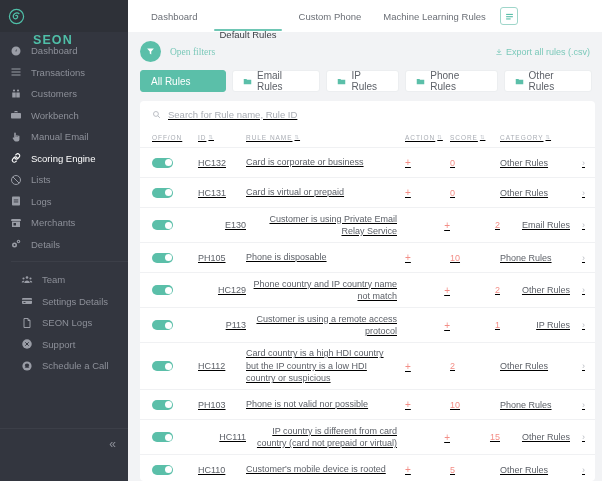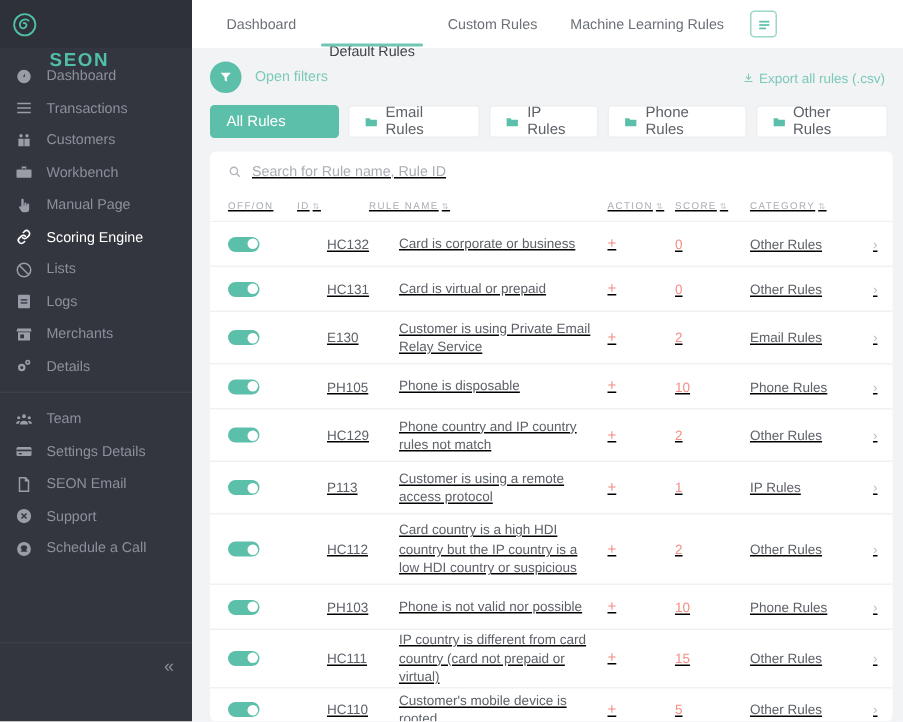--- a/index.html
+++ b/index.html
@@ -23,21 +23,21 @@
     height: 32px; display: flex; align-items: center;
     padding-left: 8px; gap: 8px;
     background: #2e3138;
     flex: none;
   }
   .brand-logo { width: 17px; height: 17px; flex: none; }
   .brand-name {
     color: #4fbfa8; font-size: 12.5px; letter-spacing: 1.1px; font-weight: 700; margin-top: 48px;
   }
   .nav-group { padding-top: 8px; }
-  .nav-group.lower { border-top: 1px solid #3c3f48; margin-top: 6px; padding-top: 7px; }
+  .nav-group.lower { border-top: 1px solid #3c3f48; margin-top: 6px; padding-top: 7px; margin-left: 11px; }
   .nav-item {
     height: 21.5px; display: flex; align-items: center;
     gap: 9px; padding-left: 9px; cursor: pointer;
   }
   .nav-item .ico {
     width: 13px; height: 13px; flex: none;
     display: flex; align-items: center; justify-content: center;
     color: #9a9da6;
   }
   .nav-item .ico svg { width: 12px; height: 12px; display: block; }
@@ -86,21 +86,21 @@
     display: flex; align-items: center;
     padding: 9px 10px 0 12px; flex: none;
   }
   .funnel {
     width: 21px; height: 21px; border-radius: 50%;
     background: #5bbfa9; display: flex; align-items: center; justify-content: center;
     cursor: pointer; flex: none;
   }
   .funnel svg { width: 9px; height: 9px; color: #fff; }
   .open-filters {
-    margin-left: 9px; font-size: 9.5px; color: #7cc9ba; cursor: pointer;
+    margin-left: 9px; font-size: 9.5px; color: #7cc9ba; cursor: pointer; font-family: Liberation Serif, serif;
   }
   .filler { flex: 1; }
   .export-link {
     display: flex; align-items: center; gap: 3px;
     font-size: 9px; color: #7cc9ba; cursor: pointer; padding-right: 2px;
   }
   .export-link svg { width: 8px; height: 8px; }
 
   
   .pills { display: flex; gap: 6px; padding: 8px 10px 0 12px; flex: none; }
@@ -152,31 +152,31 @@
   .c-cat    { width: 70px; flex: none; }
   .c-arrow  { width: 18px; flex: none; }
 
   .tbody { flex: 1; overflow: hidden; }
   .trow {
     display: flex; align-items: center;
     padding: 0 7px 0 12px;
     border-top: 1px solid #f0f1f3;
     min-height: 30px; cursor: pointer;
   }
-  .trow.tall { min-height: 35px; }
+  .trow.tall { min-height: 35px; text-align: right; }
   .trow.xtall { min-height: 47px; }
   .toggle {
     width: 21px; height: 10px; border-radius: 6px; background: #5bbfa9;
     position: relative; cursor: pointer;
   }
   .toggle::after {
     content: ""; position: absolute; top: 1.5px; right: 1.5px;
     width: 7px; height: 7px; border-radius: 50%; background: #ffffff;
   }
-  .cell-id   { font-size: 9px; color: #5d6168; margin-left: 20px; }
+  .cell-id   { font-size: 9px; color: #5d6168; }
   .cell-name { font-size: 9px; color: #5d6168; line-height: 12.5px; }
   .cell-action { font-size: 10px; color: #f38e87; }
   .cell-score  { font-size: 9px; color: #f38e87; }
   .cell-cat    { font-size: 9px; color: #5d6168; }
   .chev { color: #b9bdc3; font-size: 9px; display: flex; justify-content: flex-end; padding-right: 3px;}
 </style>
 </head>
 <body>
 
 <div class="app">
@@ -229,21 +229,21 @@
             </svg>
           </span>
         <span class="nav-label">Workbench</span>
       </div>
       <div class="nav-item">
         <span class="ico">
             <svg viewBox="0 0 24 24" fill="currentColor">
               <path d="M10 3a1.6 1.6 0 0 1 1.6 1.6V12h.9V9.5a1.4 1.4 0 0 1 2.8 0V12h.8v-1.4a1.4 1.4 0 0 1 2.8 0V17a4 4 0 0 1-4 4h-3.3a4 4 0 0 1-3.3-1.8L5.6 15a1.4 1.4 0 0 1 2.1-1.8l.7.8V4.6A1.6 1.6 0 0 1 10 3z"></path>
             </svg>
           </span>
-        <span class="nav-label">Manual Page</span>
+        <span class="nav-label">Manual Email</span>
       </div>
       <div class="nav-item active">
         <span class="ico">
             <svg viewBox="0 0 24 24" fill="none" stroke="currentColor" stroke-width="2.2" stroke-linecap="round">
               <path d="M10 13a4 4 0 0 0 5.7 0l2.6-2.6a4 4 0 1 0-5.7-5.7L11.2 6"></path>
               <path d="M14 11a4 4 0 0 0-5.7 0l-2.6 2.6a4 4 0 1 0 5.7 5.7L12.8 18"></path>
             </svg>
           </span>
         <span class="nav-label">Scoring Engine</span>
       </div>
@@ -313,21 +313,21 @@
           </span>
         <span class="nav-label">Settings Details</span>
       </div>
       <div class="nav-item">
         <span class="ico">
             <svg viewBox="0 0 24 24" fill="none" stroke="currentColor" stroke-width="2">
               <path d="M6 3h8l4 4v14H6z"></path>
               <path d="M14 3v4h4"></path>
             </svg>
           </span>
-        <span class="nav-label">SEON Email</span>
+        <span class="nav-label">SEON Logs</span>
       </div>
       <div class="nav-item">
         <span class="ico">
             <svg viewBox="0 0 24 24" fill="currentColor">
               <circle cx="12" cy="12" r="9.5"></circle>
               <path d="M8.6 8.6l6.8 6.8M15.4 8.6l-6.8 6.8" stroke="#33363f" stroke-width="2"></path>
             </svg>
           </span>
         <span class="nav-label">Support</span>
       </div>
@@ -352,21 +352,21 @@
   <section class="main">
 
     <div class="topbar">
       <div class="tab">
           <span>Dashboard</span>
         </div>
       <div class="tab active">
           <span>Default Rules</span>
         </div>
       <div class="tab">
-          <span>Custom Rules</span>
+          <span>Custom Phone</span>
         </div>
       <div class="tab">
           <span>Machine Learning Rules</span>
         </div>
       <div class="topbar-spacer"></div>
       <div class="topbar-icon-btn">
         <svg viewBox="0 0 24 24" fill="currentColor">
             <rect x="3" y="5" width="18" height="3"></rect>
             <rect x="3" y="11" width="18" height="3"></rect>
             <rect x="3" y="17" width="12" height="3"></rect>
@@ -501,21 +501,21 @@
             <div class="c-action cell-action">+</div>
             <div class="c-score cell-score">10</div>
             <div class="c-cat cell-cat">Phone Rules</div>
             <div class="c-arrow chev">›</div>
           </div>
           <div class="trow tall">
             <div class="c-toggle">
               <div class="toggle"></div>
             </div>
             <div class="c-id cell-id">HC129</div>
-            <div class="c-name cell-name">Phone country and IP country rules not match</div>
+            <div class="c-name cell-name">Phone country and IP country name not match</div>
             <div class="c-action cell-action">+</div>
             <div class="c-score cell-score">2</div>
             <div class="c-cat cell-cat">Other Rules</div>
             <div class="c-arrow chev">›</div>
           </div>
           <div class="trow tall">
             <div class="c-toggle">
               <div class="toggle"></div>
             </div>
             <div class="c-id cell-id">P113</div>

